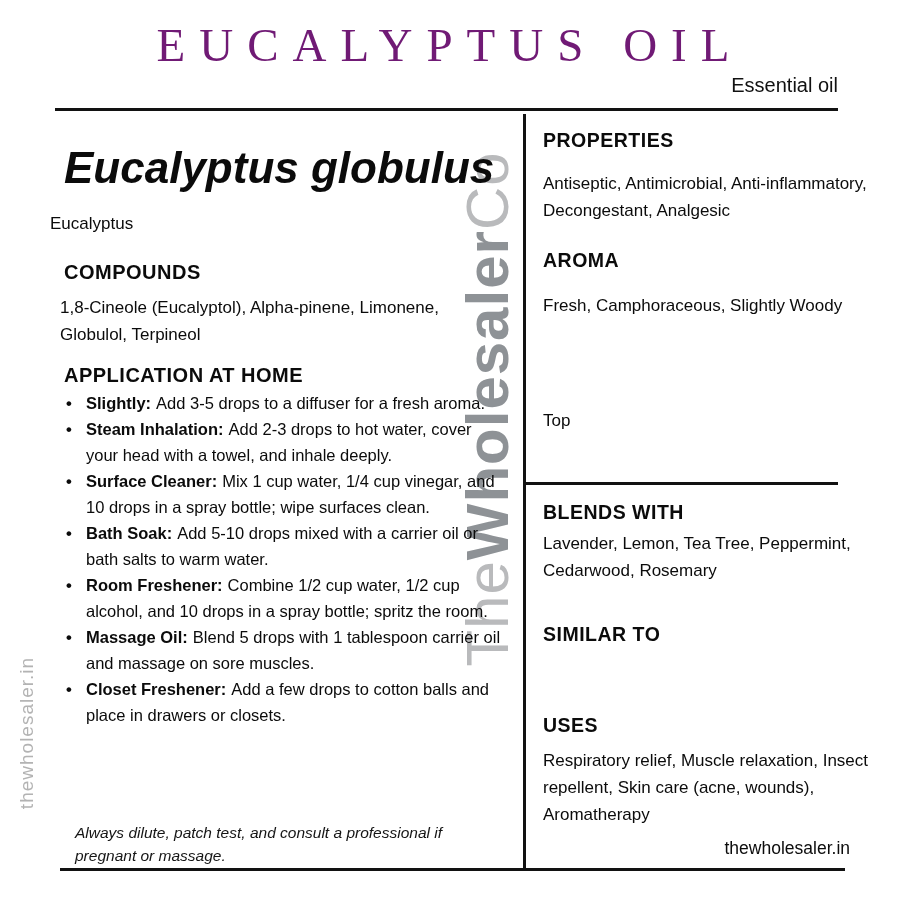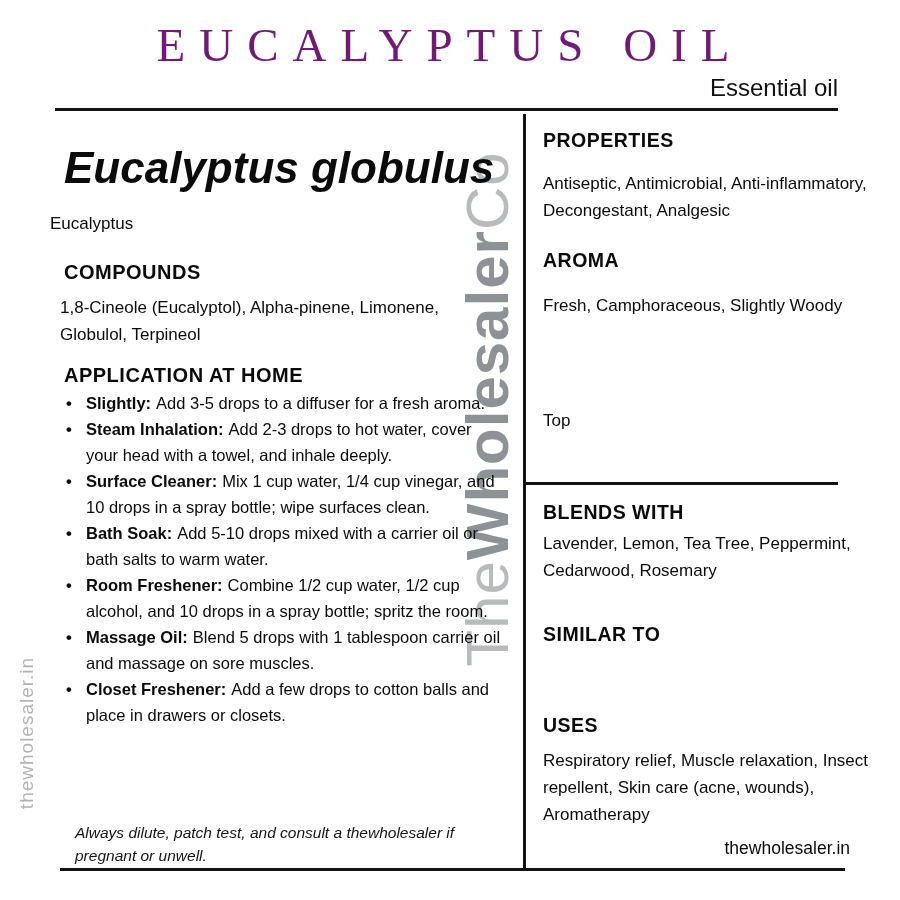--- a/index.html
+++ b/index.html
@@ -20,21 +20,21 @@
     text-align: center;
     font-family: "Liberation Serif", serif;
     font-size: 47px;
     letter-spacing: 14px;
     color: #701a75;
     z-index: 2;
   }
   .subtitle {
     left: 538px; top: 74px; width: 300px;
     text-align: right;
-    font-size: 24px;
+    font-size: 20px;
     color: #111;
     z-index: 2;
   }
 
   
   .rule { background: #121212; z-index: 3; }
   .rule-header   { left: 55px;  top: 108px; width: 783px; height: 3px; }
   .rule-vertical { left: 523px; top: 114px; width: 3px;   height: 757px; }
   .rule-right    { left: 523px; top: 482px; width: 315px; height: 3px; }
   .rule-bottom   { left: 60px;  top: 868px; width: 785px; height: 3px; }
@@ -159,21 +159,21 @@
   <ul class="abs app-list">
     <li><span class="li-label">Slightly:</span><span>Add 3-5 drops to a diffuser for a fresh aroma.</span></li>
     <li><span class="li-label">Steam Inhalation:</span><span>Add 2-3 drops to hot water, cover your head with a towel, and inhale deeply.</span></li>
     <li><span class="li-label">Surface Cleaner:</span><span>Mix 1 cup water, 1/4 cup vinegar, and 10 drops in a spray bottle; wipe surfaces clean.</span></li>
     <li><span class="li-label">Bath Soak:</span><span>Add 5-10 drops mixed with a carrier oil or bath salts to warm water.</span></li>
     <li><span class="li-label">Room Freshener:</span><span>Combine 1/2 cup water, 1/2 cup alcohol, and 10 drops in a spray bottle; spritz the room.</span></li>
     <li><span class="li-label">Massage Oil:</span><span>Blend 5 drops with 1 tablespoon carrier oil and massage on sore muscles.</span></li>
     <li><span class="li-label">Closet Freshener:</span><span>Add a few drops to cotton balls and place in drawers or closets.</span></li>
   </ul>
 
-  <div class="abs disclaimer">Always dilute, patch test, and consult a thewholesaler if pregnant or unwell.</div>
+  <div class="abs disclaimer">Always dilute, patch test, and consult a professional if pregnant or massage.</div>
 
   <div class="rc-heading h-properties">PROPERTIES</div>
   <div class="rc-text t-properties">Antiseptic, Antimicrobial, Anti-inflammatory, Decongestant, Analgesic</div>
 
   <div class="rc-heading h-aroma">AROMA</div>
   <div class="rc-text t-aroma">Fresh, Camphoraceous, Slightly Woody</div>
 
   <div class="rc-text t-notes">Top</div>
 
   <div class="rc-heading h-blends">BLENDS WITH</div>

